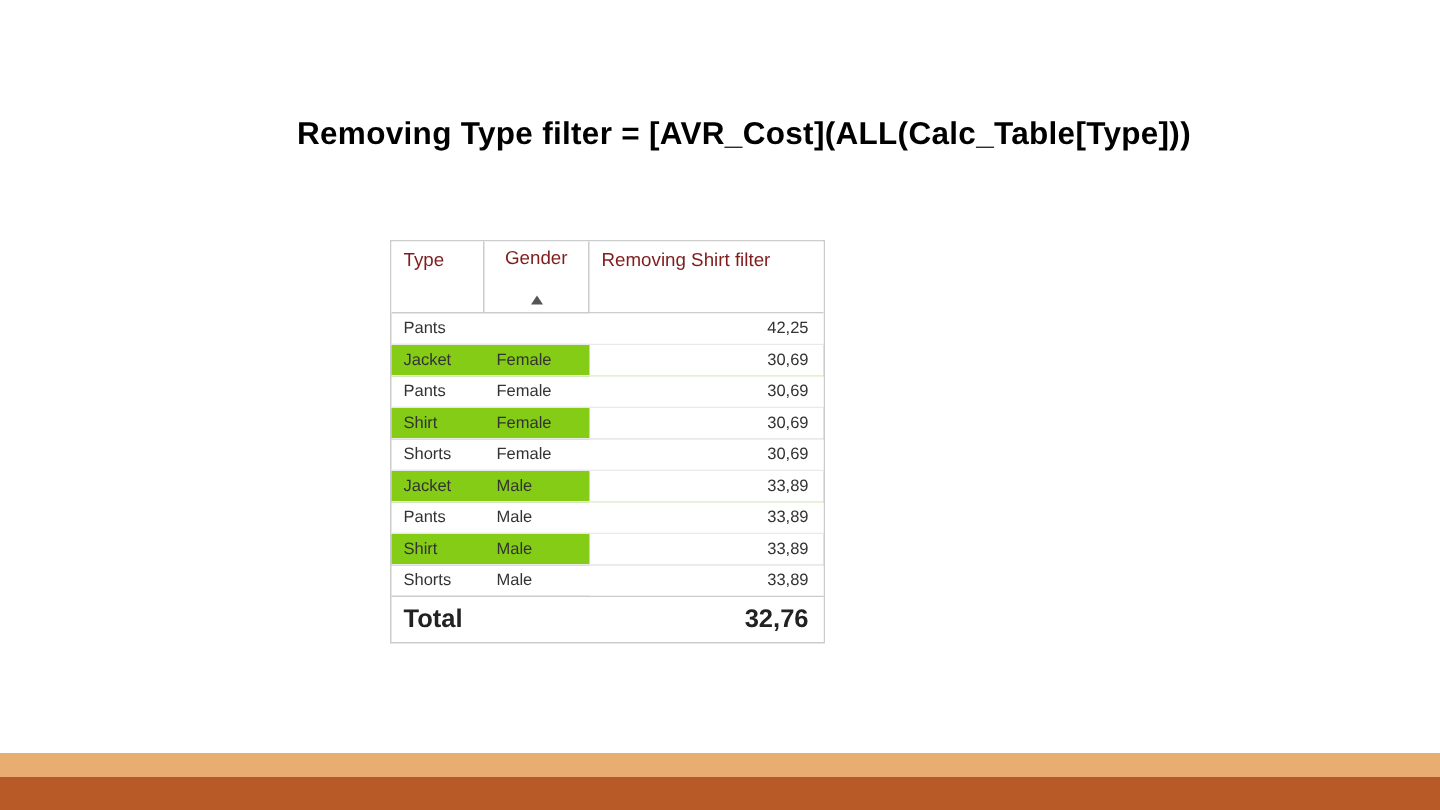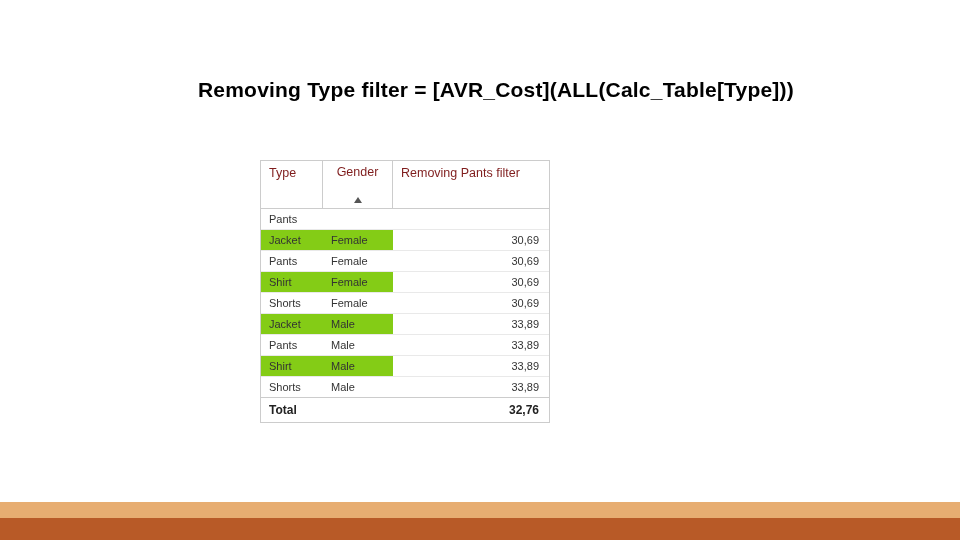--- a/index.html
+++ b/index.html
@@ -72,21 +72,21 @@
   .cell.c-gender { width: 70px; }
   .cell.c-value  { flex: 1; text-align: right; padding-right: 10px; background: #fff; }
   .row.alt { background: #84cc16; }
   .row.alt .cell.c-value { background: #fff; }
   .mx-total {
     display: flex;
     border-top: 1px solid #ccc;
   }
   .mx-total .cell {
     padding: 5px 8px;
-    font-size: 12px;
+    font-size: 17px;
     font-weight: 700;
     color: #222;
   }
   .mx-total .cell.c-value { flex: 1; padding-right: 10px; }
   .footer-band {
     position: absolute;
     left: 0; right: 0; bottom: 0;
     height: 50px;
   }
   .footer-band .tan  { position: absolute; left: 0; right: 0; bottom: 20px; height: 18px; background: #e7ad71; }
@@ -102,28 +102,29 @@
   <div class="matrix">
     <div class="mx-header">
       <div class="hcell c-type">
         <span>Type</span>
       </div>
       <div class="hcell c-gender">
         <span>Gender</span>
         <span class="sort-icon"></span>
       </div>
       <div class="hcell c-value">
-        <span>Removing Pants filter</span>
+        <span>Removing Shirt filter</span>
       </div>
     </div>
 
     <div class="mx-body">
       <div class="row">
         <div class="cell c-type">Pants</div>
         <div class="cell c-gender"></div>
+        <div class="cell c-value">42,25</div>
       </div>
       <div class="row alt">
         <div class="cell c-type">Jacket</div>
         <div class="cell c-gender">Female</div>
         <div class="cell c-value">30,69</div>
       </div>
       <div class="row">
         <div class="cell c-type">Pants</div>
         <div class="cell c-gender">Female</div>
         <div class="cell c-value">30,69</div>

